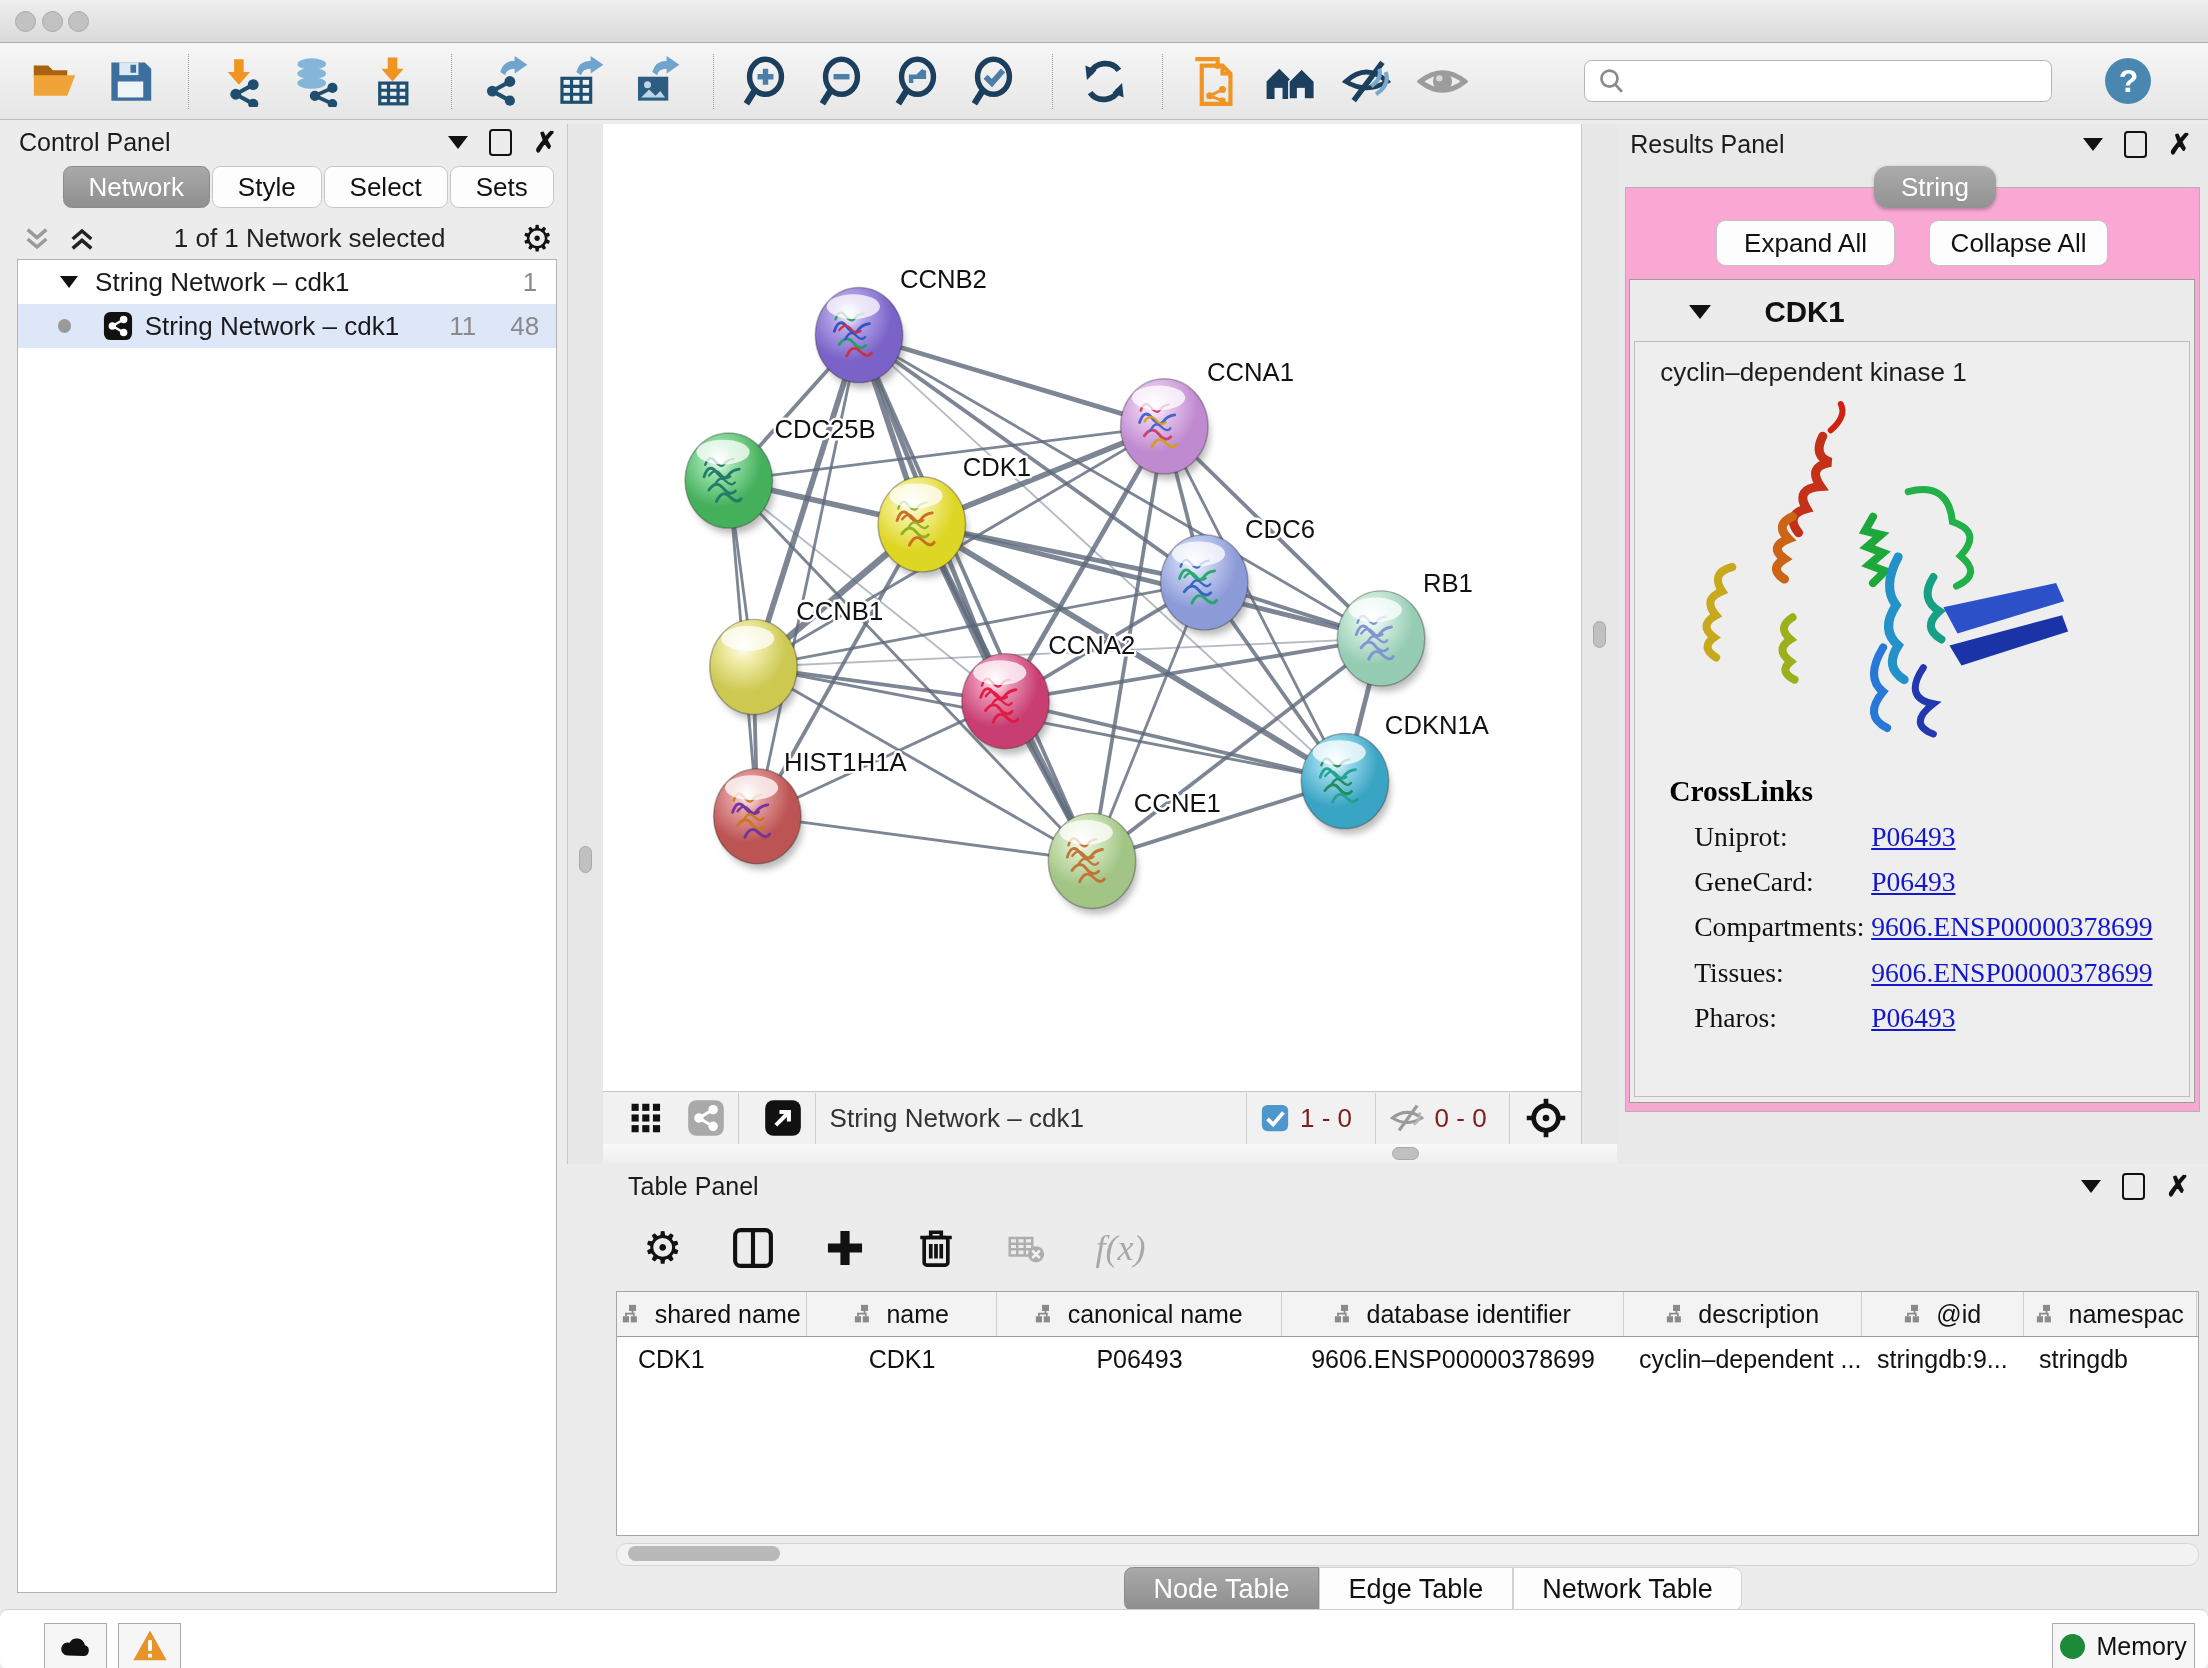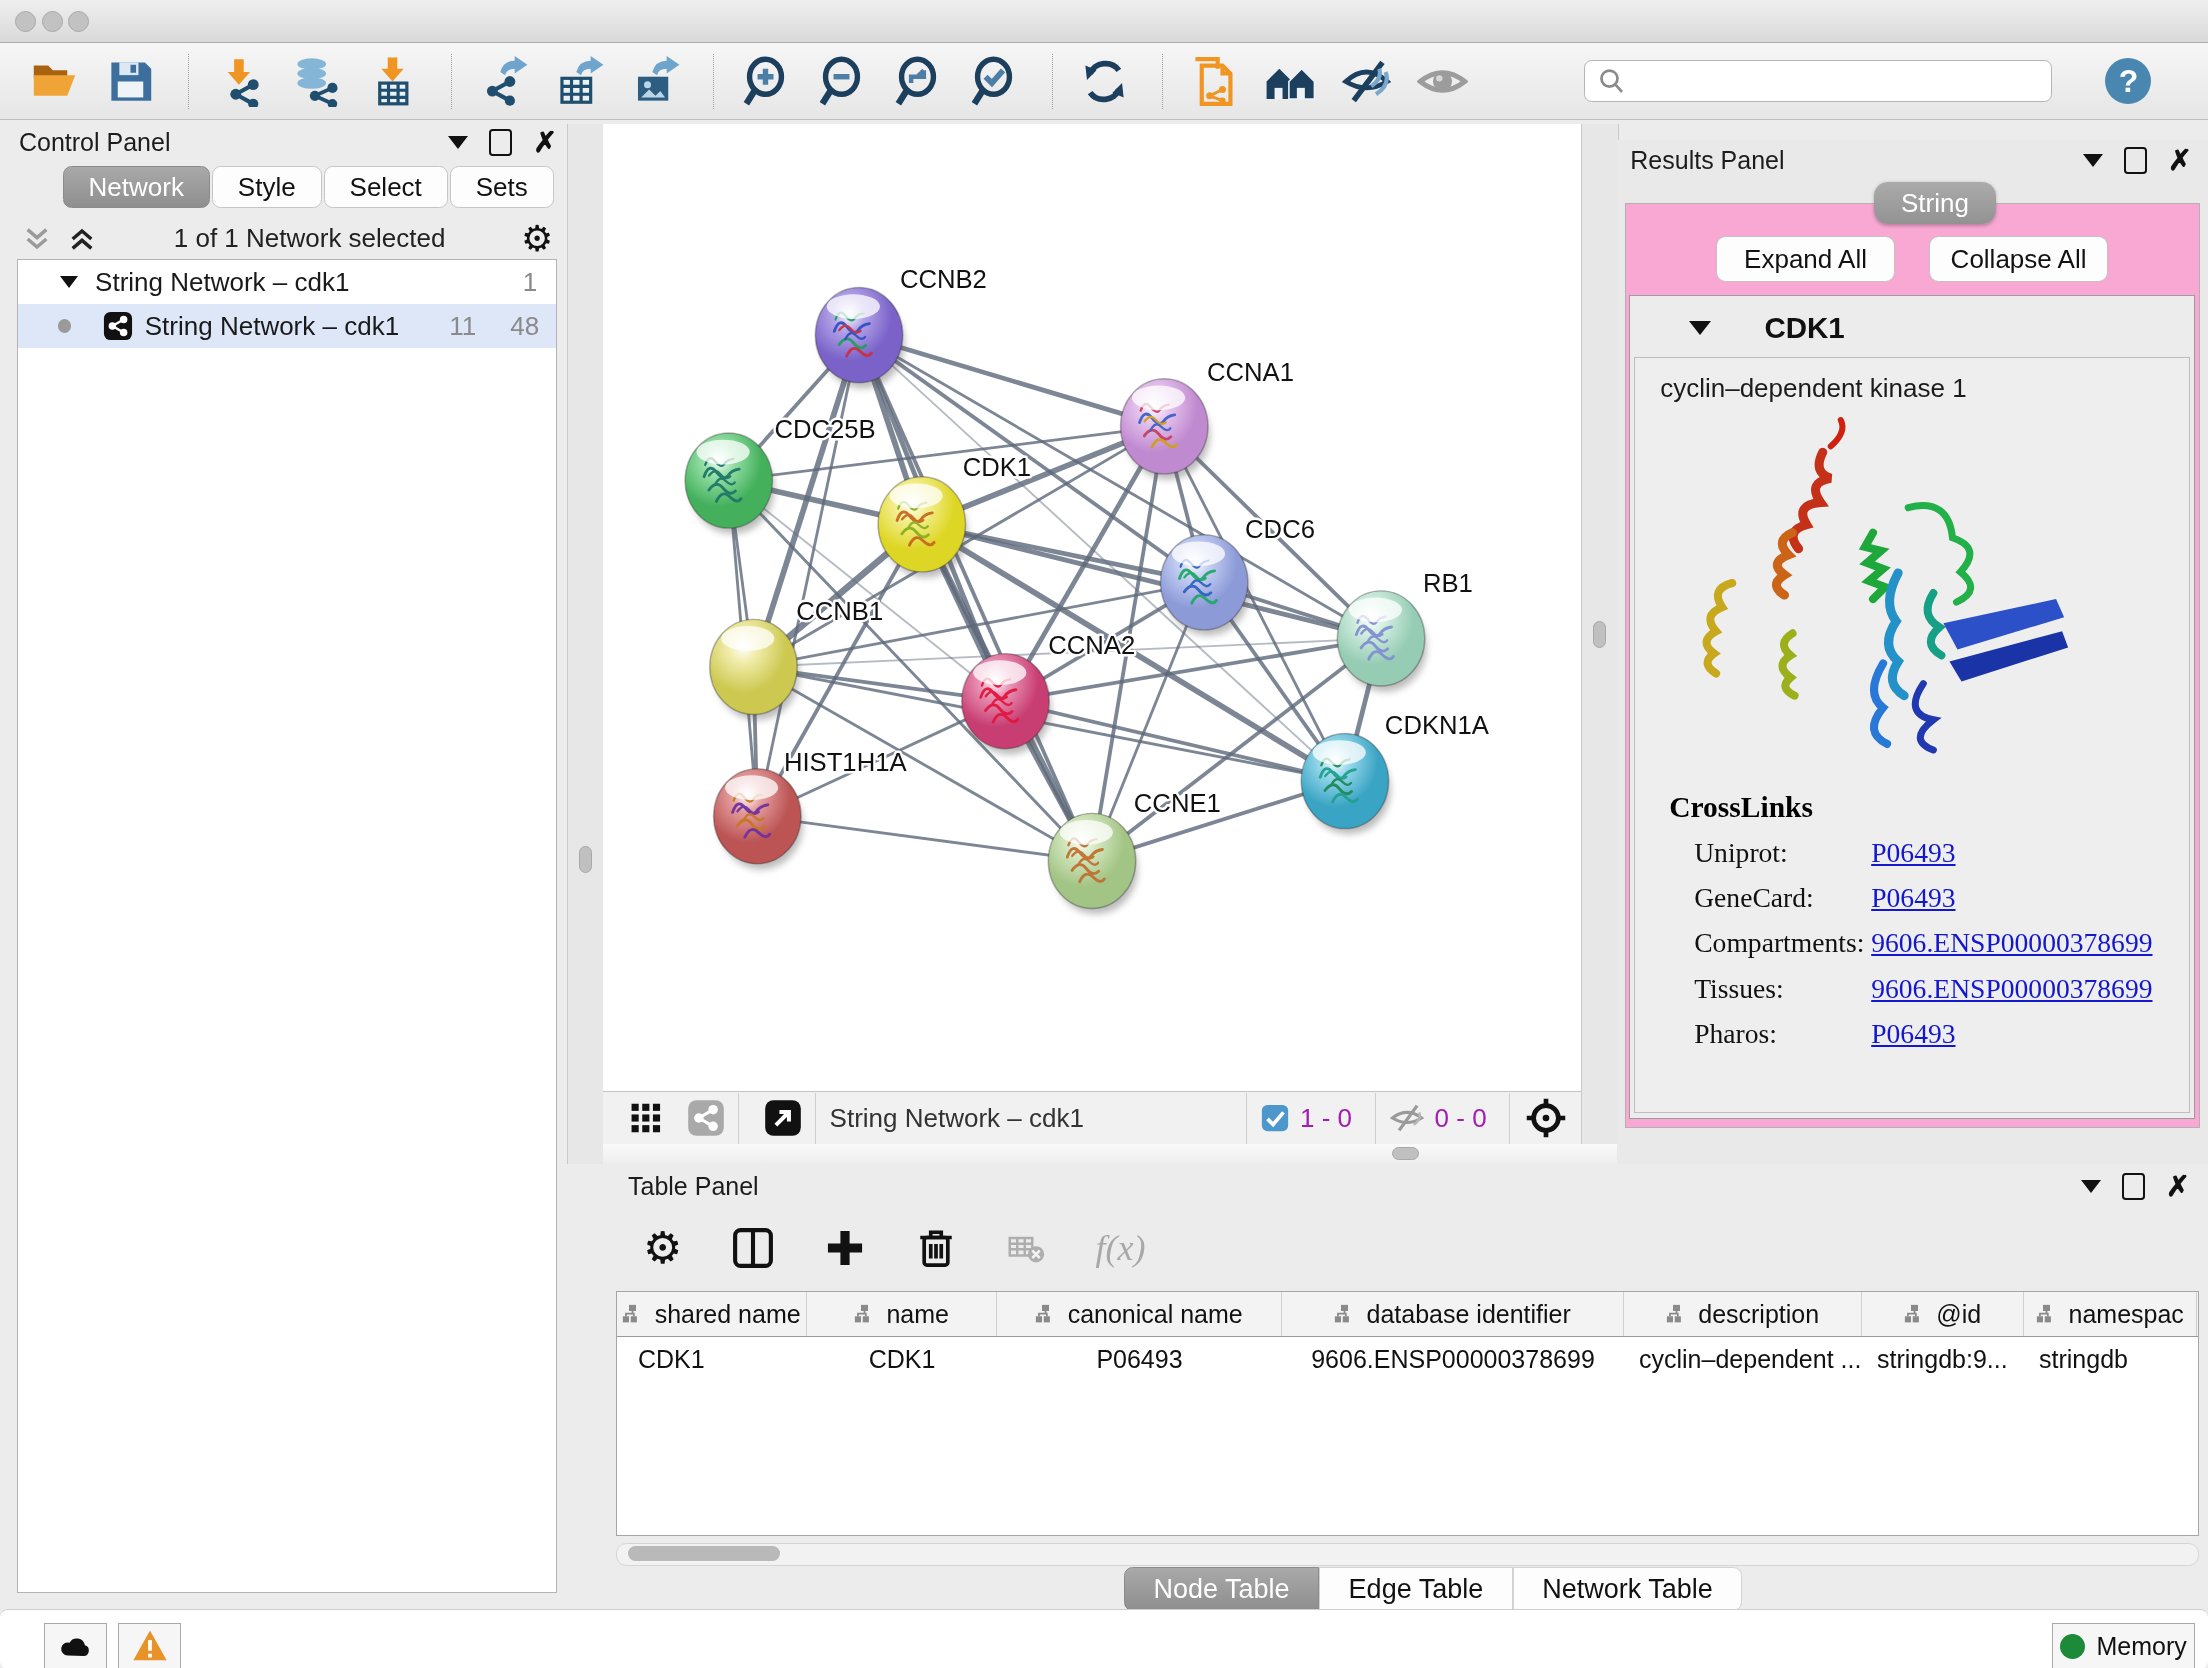--- a/index.html
+++ b/index.html
@@ -42,24 +42,24 @@
   .tree-count{color:#8a8a8a;}
   
   .gutter-l{position:absolute;left:567px;top:124px;width:36px;height:1041px;background:#e7e7e7;border-left:1px solid #c9c9c9;border-right:1px solid #c9c9c9;}
   .gutter-r{position:absolute;left:1581px;top:124px;width:36px;height:1041px;background:#e7e7e7;border-left:1px solid #c9c9c9;border-right:1px solid #c9c9c9;}
   .splitter-dot{position:absolute;width:11.4px;height:25px;border-radius:6.7px;background:#c0c0c0;border:1px solid #a8a8a8;}
   .net-canvas{position:absolute;left:603px;top:124px;width:978px;height:967px;background:#fff;}
   .net-toolbar{position:absolute;left:603px;top:1091px;width:978px;height:52px;background:#f1f1f1;
     border-top:1px solid #c4c4c4;display:flex;align-items:center;}
   .nt-sep{width:1px;height:51px;background:#cdcdcd;margin:0 13.3px;}
   .nt-name{font-size:26px;color:#333;}
-  .nt-count{font-size:26px;color:#a21caf;margin:0 9.5px;}
+  .nt-count{font-size:26px;color:#7f1d1d;margin:0 9.5px;}
   .hsplit{position:absolute;left:603px;top:1144px;width:1605px;height:20px;background:linear-gradient(#fafafa,#ededed);}
   
-  .results-panel{position:absolute;left:1617px;top:124px;width:592px;height:1041px;background:#e9e9e9;margin-top:16px;}
+  .results-panel{position:absolute;left:1617px;top:124px;width:592px;height:1041px;background:#e9e9e9;}
   .rp-head{display:flex;justify-content:space-between;align-items:center;padding:5.7px 17px 0 13.3px;}
   .rp-tab{position:absolute;left:257px;top:42px;width:122px;height:42px;background:linear-gradient(#ababab,#929292);
     border-radius:14px;color:#fff;font-size:26px;display:flex;align-items:center;justify-content:center;box-shadow:0 1.9px 3.8px rgba(0,0,0,.25);z-index:3;cursor:pointer;}
   .rp-outer{position:absolute;left:7.6px;top:63px;right:9.5px;bottom:53px;border:1px solid #b2b2b2;background:#f9a8d4;}
   .rp-btnrow{display:flex;justify-content:center;gap:34px;margin-top:32px;}
   .rp-btn{min-width:177px;height:44px;background:#fdfdfd;border:1px solid #c2c2c2;border-radius:9.5px;
     font-size:26px;display:flex;align-items:center;justify-content:center;color:#111;cursor:pointer;}
   .rp-inner{position:absolute;left:3.8px;top:91px;right:3.8px;bottom:7.6px;border:1px solid #9c9c9c;background:#ececec;}
   .rp-protrow{display:flex;align-items:center;gap:53px;padding:11.4px 0 0 59px;height:42px;}
   .rp-protname{font-size:29.5px;font-weight:bold;color:#111;}

